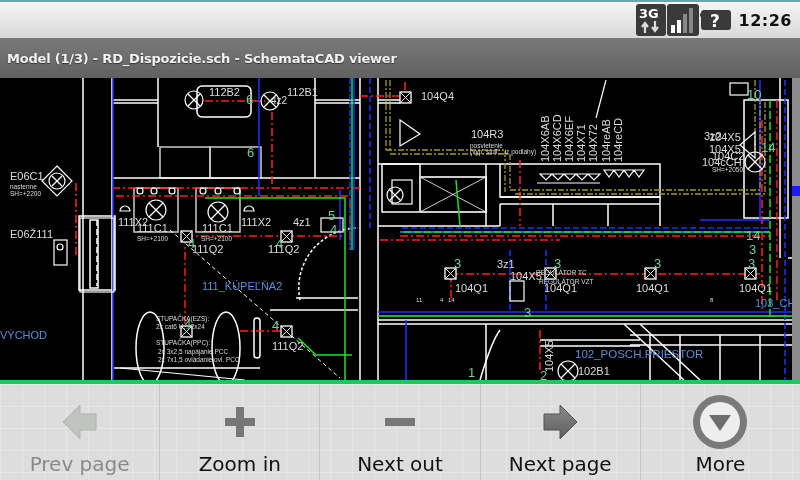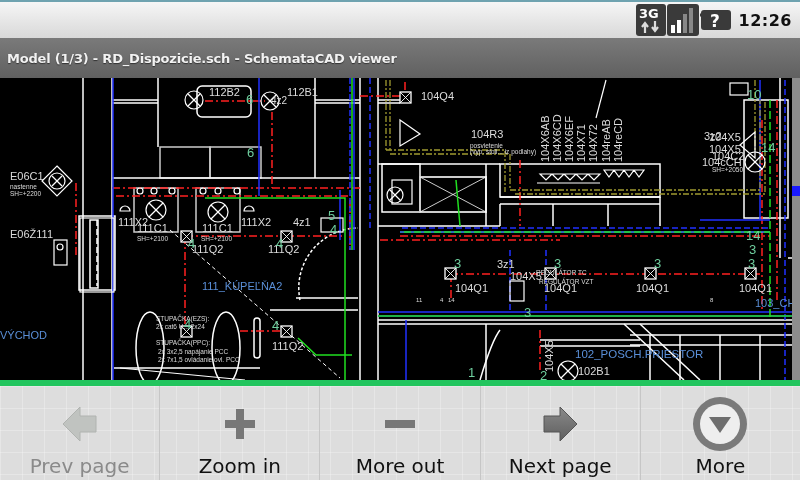--- a/index.html
+++ b/index.html
@@ -32,21 +32,21 @@
   
   .canvas { position: absolute; left: 0; top: 78px; width: 792px; height: 302px; background: #000; overflow: hidden; text-align: right; }
   .canvas svg { position: absolute; left: 0; top: 0; }
   .scrollbar-track { position: absolute; left: 792px; top: 78px; width: 8px; height: 302px; background: #8c8c8c; }
   .scrollbar-thumb { position: absolute; left: 0; top: 108px; width: 8px; height: 10px; background: #1a1aff; }
 
   
   .menu {
     position: absolute; left: 0; top: 380px; width: 800px; height: 100px;
     background: rgba(238,238,238,0.93);
-    border-top: 6px solid #22c55e;
+    border-top: 4px solid #22c55e;
     display: flex;
   }
   .menu::before {
     content: ""; position: absolute; inset: 0;
     background-image:
       linear-gradient(rgba(255,255,255,0.25) 1px, transparent 1px),
       linear-gradient(90deg, rgba(255,255,255,0.25) 1px, transparent 1px);
     background-size: 22px 22px; pointer-events: none;
   }
   .menu-item {
@@ -429,21 +429,21 @@
       </svg>
     </div>
     <span class="menu-label">Zoom in</span>
   </div>
   <div class="menu-item">
     <div class="menu-icon">
       <svg width="34" height="34" viewBox="0 0 34 34">
         <rect x="2" y="13" width="30" height="8" fill="#777"></rect>
       </svg>
     </div>
-    <span class="menu-label">More out</span>
+    <span class="menu-label">Next out</span>
   </div>
   <div class="menu-item">
     <div class="menu-icon">
       <svg width="40" height="40" viewBox="0 0 40 40">
         <defs>
             <linearGradient id="ag" x1="0" y1="0" x2="0" y2="1">
               <stop offset="0" stop-color="#8a8a8a"></stop>
               <stop offset="1" stop-color="#5e5e5e"></stop>
             </linearGradient>
           </defs>

